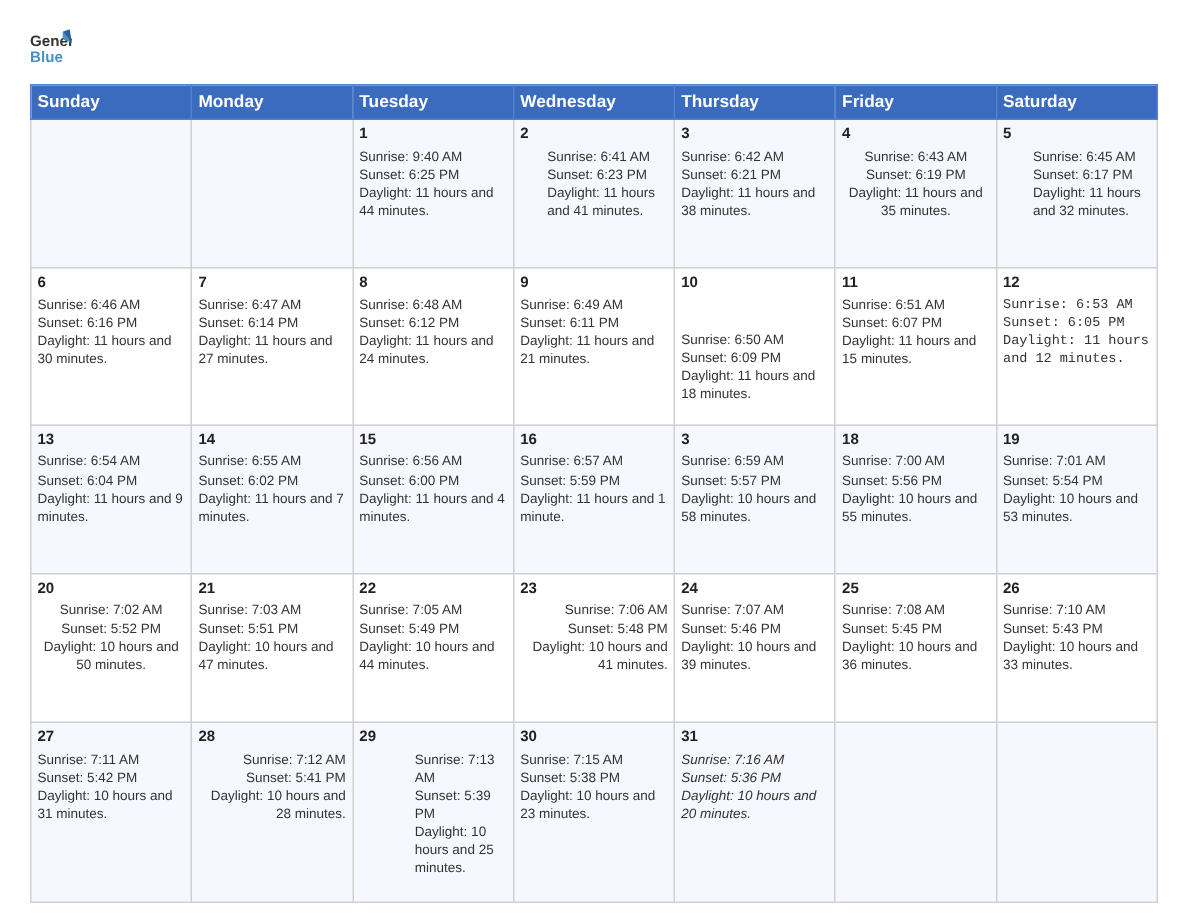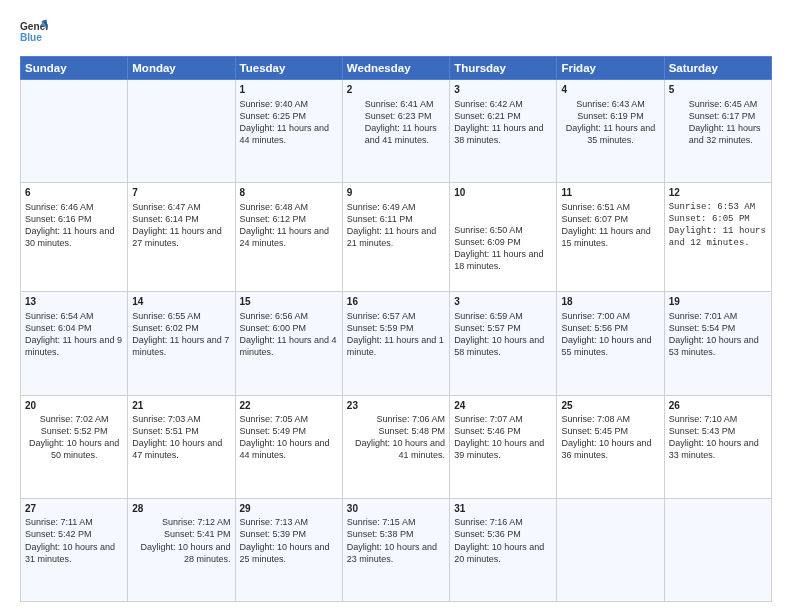--- a/index.html
+++ b/index.html
@@ -299,33 +299,33 @@
 Daylight: 10 hours and 31 minutes.</div>
           </td>
           <td>
             <span class="day-num">28</span>
             <div class="cell-text" style="white-space: pre-line; text-align: right;">Sunrise: 7:12 AM
 Sunset: 5:41 PM
 Daylight: 10 hours and 28 minutes.</div>
           </td>
           <td>
             <span class="day-num">29</span>
-            <div class="cell-text" style="white-space: pre-line;">Sunrise: 7:13 AM
+            <div class="cell-text" style="white-space: pre-line; margin-left: 37px;">Sunrise: 7:13 AM
 Sunset: 5:39 PM
 Daylight: 10 hours and 25 minutes.</div>
           </td>
           <td>
             <span class="day-num">30</span>
             <div class="cell-text" style="white-space: pre-line;">Sunrise: 7:15 AM
 Sunset: 5:38 PM
 Daylight: 10 hours and 23 minutes.</div>
           </td>
           <td>
             <span class="day-num">31</span>
-            <div class="cell-text" style="white-space: pre-line;">Sunrise: 7:16 AM
+            <div class="cell-text" style="white-space: pre-line; font-style: italic;">Sunrise: 7:16 AM
 Sunset: 5:36 PM
 Daylight: 10 hours and 20 minutes.</div>
           </td>
           <td></td>
           <td></td>
         </tr>
       </tbody>
   </table>
 </div>
 

